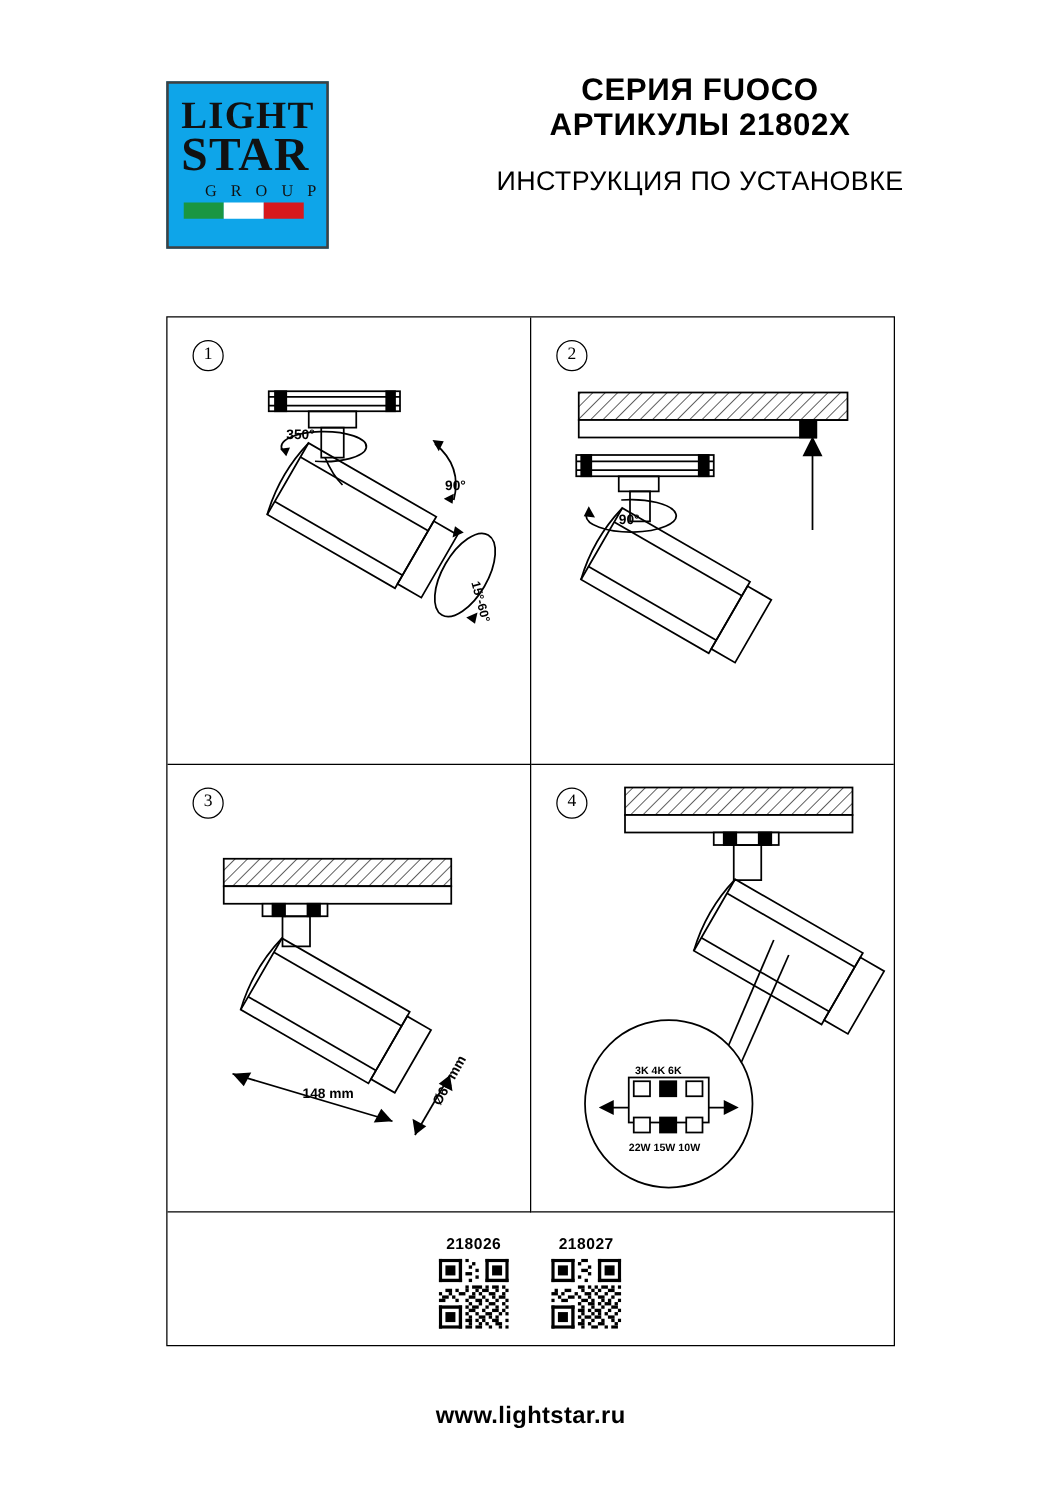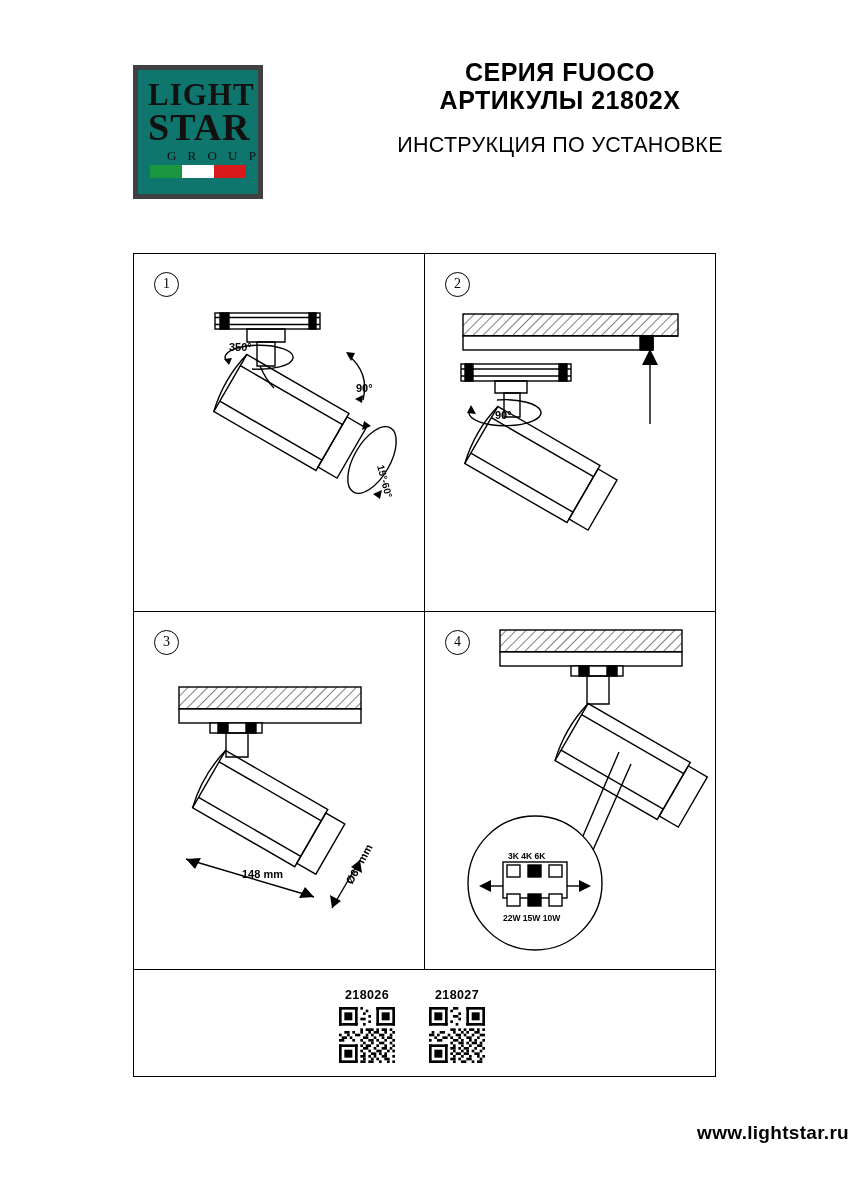--- a/index.html
+++ b/index.html
@@ -28,23 +28,23 @@
     left: 0; top: 0;
     width: 849px;
     height: 230px;
   }
   .logo-box {
     position: absolute;
     left: 133px;
     top: 65px;
     width: 130px;
     height: 134px;
-    border: 5px solid #404040;
+    border: 2px solid #404040;
     box-sizing: border-box;
-    background: #0f766e;
+    background: #0ea5e9;
   }
   .logo-inner {
     position: absolute;
     left: 10px;
     top: 8px;
     width: 112px;
     height: 118px;
   }
   .logo-word {
     font-family: "Liberation Serif", serif;
@@ -133,21 +133,21 @@
     line-height: 21px;
     font-family: "Liberation Serif", serif;
   }
 
   svg { display: block; }
   .art { position: absolute; left: 0; top: 0; }
 
   
   .codes {
     position: absolute;
-    left: 0; top: 0;
+    left: 12px; top: 0;
     width: 581px; height: 105px;
   }
   .code-item {
     position: absolute;
     text-align: center;
     width: 90px;
   }
   .code-item .label {
     font-size: 12.5px;
     font-weight: bold;
@@ -161,21 +161,21 @@
     image-rendering: pixelated;
   }
   .code-a { left: 188px; top: 18px; }
   .code-b { left: 278px; top: 18px; }
 
   .site {
     position: absolute;
     left: 0;
     top: 1122px;
     width: 849px;
-    text-align: right;
+    text-align: center;
     font-size: 19px;
     font-weight: bold;
     letter-spacing: 0.3px;
   }
 </style>
 </head>
 <body>
 
 <div class="page">
 

